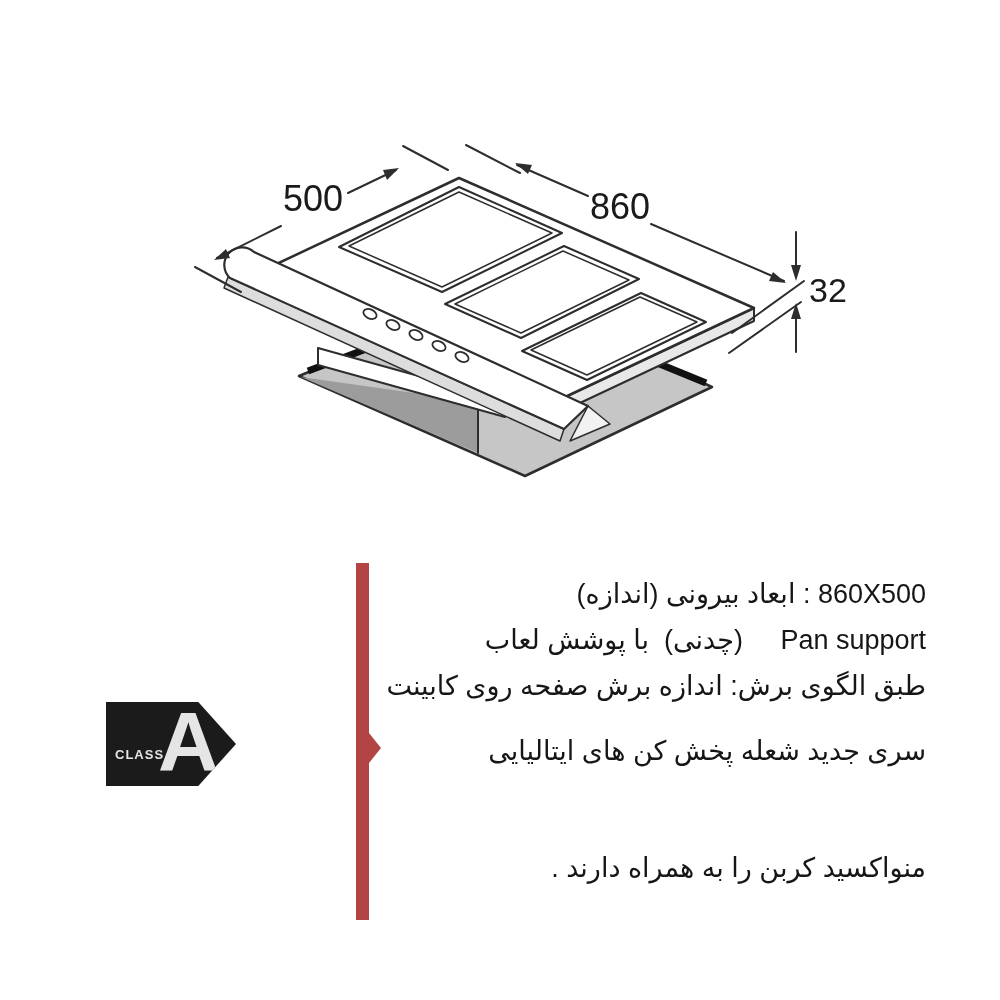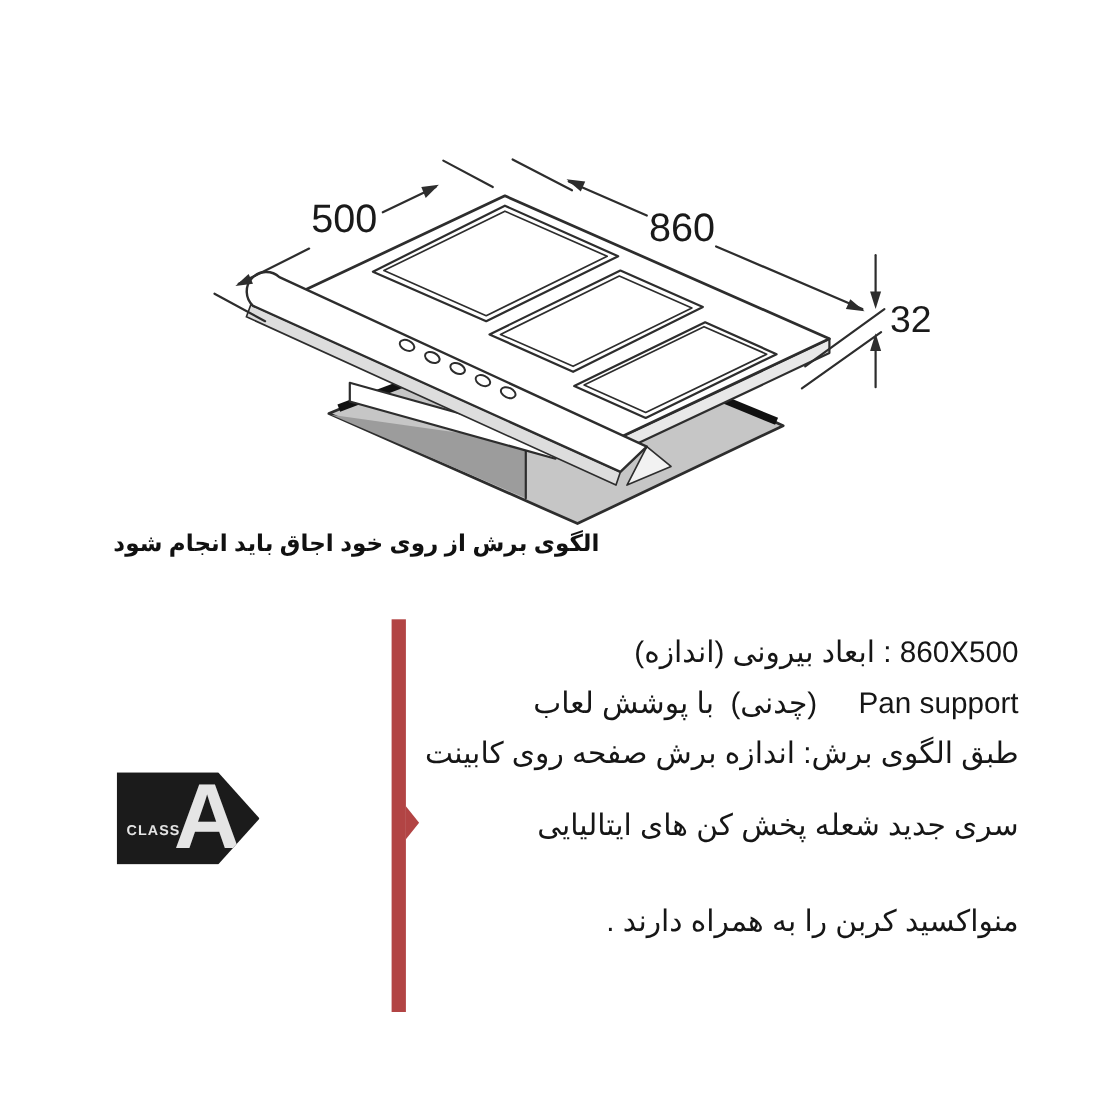--- a/index.html
+++ b/index.html
@@ -10,21 +10,21 @@
            color:#111;white-space:nowrap;}
   .specs{position:absolute;left:0;top:0;width:1000px;height:1000px;pointer-events:none;}
   .spec-line{position:absolute;right:92px;direction:rtl;text-align:right;font-size:27px;
              color:#161616;white-space:nowrap;}
   .spec-line.l1{top:578px;text-align:center;}
   .spec-line.l2{top:624px;}
   .spec-line.l3{top:670px;}
   .spec-line.l4{top:735px;}
   .spec-line.l5{top:777px;}
   .spec-line.l6{top:819px;}
-  .spec-line.l7{top:822px;}
+  .spec-line.l7{top:852px;}
   .red-line{position:absolute;left:338px;top:563px;width:13px;height:357px;background:#b24444;}
   .red-arrow{position:absolute;left:351px;top:733px;width:0;height:0;
              border-top:15px solid transparent;border-bottom:15px solid transparent;
              border-left:12px solid #b24444;}
   .energy-badge{position:absolute;left:88px;top:702px;width:130px;height:84px;background:#1b1b1b;
                 clip-path:polygon(0 0,71% 0,100% 50%,71% 100%,0 100%);color:#e5e5e5;}
   .energy-badge .class-word{position:absolute;left:9px;top:45px;font-size:13px;font-weight:700;
                 letter-spacing:1px;}
   .energy-badge .grade{position:absolute;left:52px;top:-2px;font-size:84px;line-height:84px;
                 font-weight:700;}
@@ -109,21 +109,20 @@
       </g>
     </g>
 
     <g font-family="Liberation Sans, DejaVu Sans, sans-serif" fill="#1a1a1a">
       <text x="295" y="211" font-size="36" text-anchor="middle">500</text>
       <text x="602" y="219" font-size="36" text-anchor="middle">860</text>
       <text x="810" y="302" font-size="34" text-anchor="middle">32</text>
     </g>
   </svg>
 
-  <div class="caption">الگوی برش از روی خود اجاق باید انجام شود</div>
 
   <div class="red-line"></div>
   <div class="red-arrow"></div>
 
   <div class="energy-badge">
     <span class="class-word">CLASS</span>
     <span class="grade">A</span>
   </div>
 
   <div class="specs">

